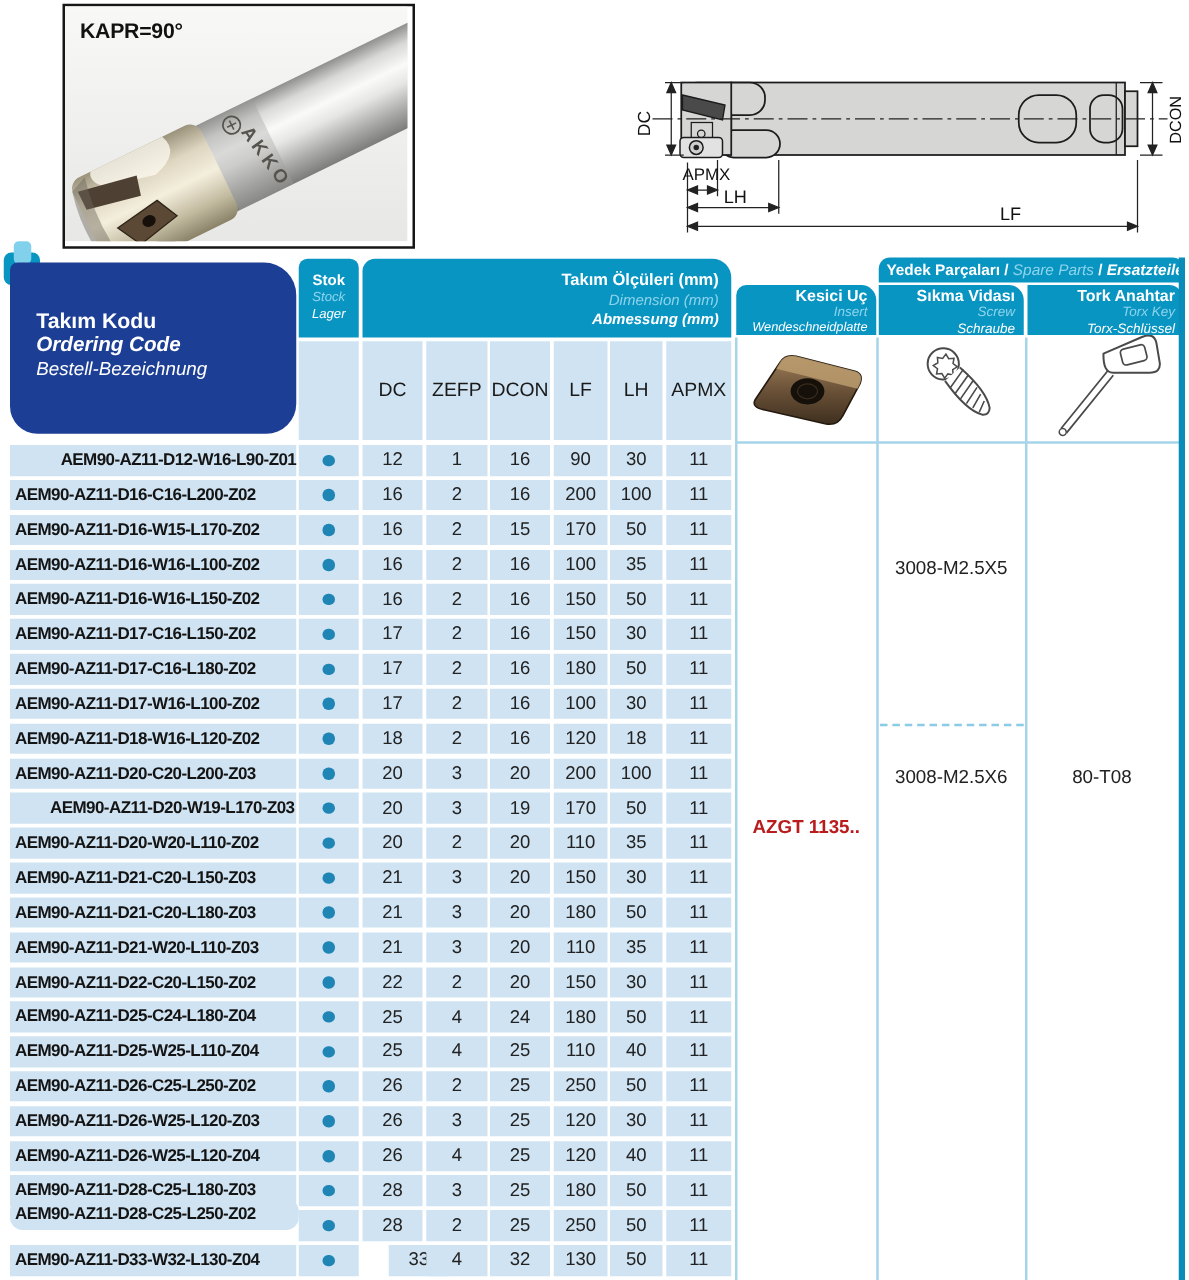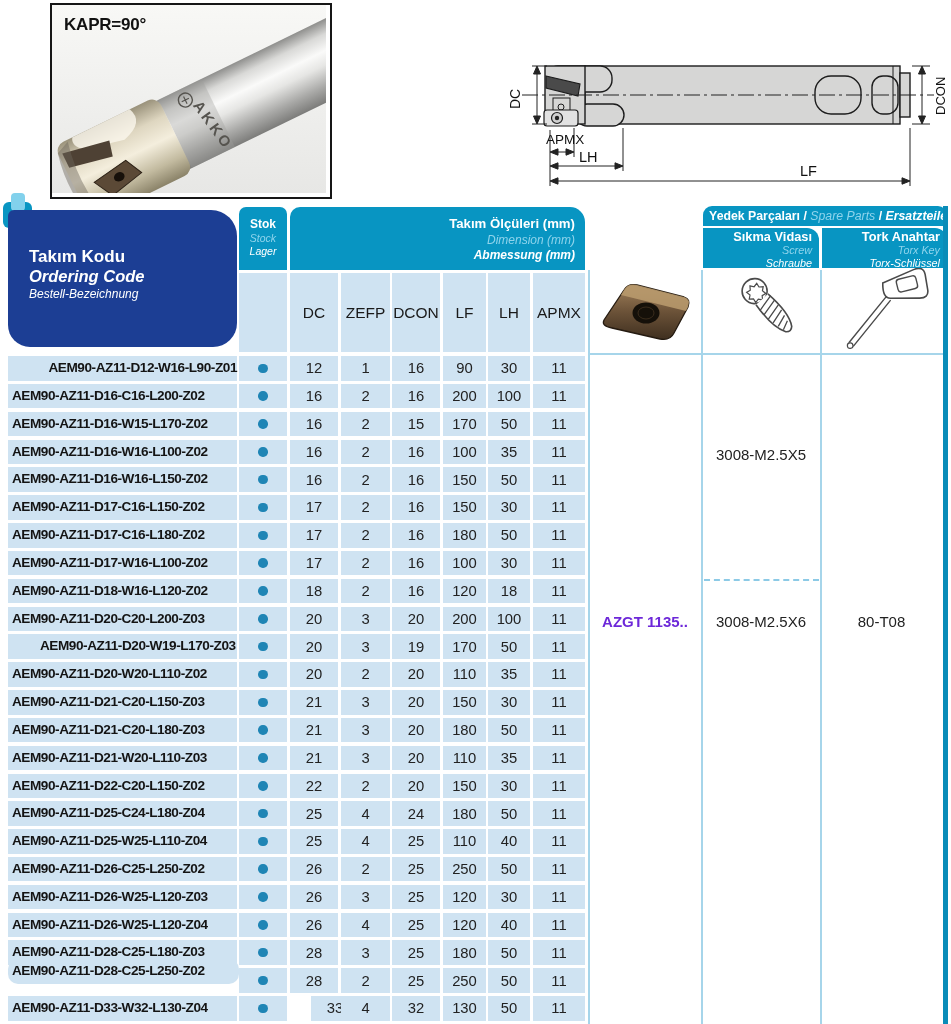--- a/index.html
+++ b/index.html
@@ -17,21 +17,21 @@
 
   
   .corner-icon{position:absolute;left:3px;top:202px;width:29px;height:26px;border-radius:6px;background:#0895c2;}
   .corner-tab{position:absolute;left:11px;top:193px;width:14px;height:18px;border-radius:4px;background:#82d1ec;}
 
   
   .navy-box{position:absolute;left:8px;top:210px;width:229px;height:137px;background:#1c3e94;
             border-radius:6px 26px 24px 22px;color:#fff;box-sizing:border-box;padding:37px 0 0 21px;}
   .navy-box .t1{font-size:17px;font-weight:bold;line-height:1.18;}
   .navy-box .t2{font-size:16.5px;font-weight:bold;font-style:italic;line-height:1.18;}
-  .navy-box .t3{font-size:12px;font-style:italic;line-height:1.18;}
+  .navy-box .t3{font-size:15px;font-style:italic;line-height:1.18;}
 
   
   .teal{position:absolute;background:#0895c2;color:#fff;box-sizing:border-box;}
   .teal .l1{font-weight:bold;}
   .teal .l2{font-style:italic;color:#8fd4ec;}
   .teal .l3{font-style:italic;}
   .stock-box{left:239px;top:207px;width:48px;height:63px;border-radius:7px 7px 0 0;
              text-align:center;padding-top:10px;}
   .stock-box .l1{font-size:12px;line-height:1.25;}
   .stock-box .l2,.stock-box .l3{font-size:10.5px;line-height:1.25;}
@@ -63,21 +63,21 @@
              line-height:24.6px;padding-left:4px;white-space:nowrap;}
   .cell-num{font-size:14.8px;color:#222;display:flex;align-items:center;justify-content:center;}
   .dot{width:9.5px;height:9.5px;border-radius:50%;background:#1f85b5;}
 
   
   .vline{position:absolute;width:2px;background:#a6d5ea;}
   .hline{position:absolute;height:2px;background:#a6d5ea;}
   .dashline{position:absolute;border-top:2px dashed #8ccae6;}
   .right-border{position:absolute;left:943px;top:206px;width:4.5px;height:818px;background:#0a8cb8;}
   .pvalue{position:absolute;font-size:15px;color:#222;text-align:center;}
-  .pvalue.bold{font-weight:bold;color:#6d28d9;}
+  .pvalue.bold{font-weight:bold;color:#b91c1c;margin-top:40px;}
   .icon-svg{position:absolute;}
 </style>
 </head>
 <body>
 
 <div id="page">
 
   <div class="photo-box">
     <svg width="274" height="188" viewBox="0 0 274 188">
       <defs>
@@ -195,20 +195,25 @@
   <div class="teal dim-box">
     <div class="l1">Takım Ölçüleri (mm)</div>
     <div class="l2">Dimension (mm)</div>
     <div class="l3">Abmessung (mm)</div>
   </div>
 
   <div class="teal spare-band">
     <span class="b1">Yedek Parçaları</span><span class="b1"> / </span><span class="b2">Spare Parts</span><span class="b1"> / </span><span class="b3">Ersatzteile</span>
   </div>
 
+  <div class="teal small-hdr insert-box">
+    <div class="l1">Kesici Uç</div>
+    <div class="l2">Insert</div>
+    <div class="l3">Wendeschneidplatte</div>
+  </div>
 
   <div class="teal small-hdr screw-box">
     <div class="l1">Sıkma Vidası</div>
     <div class="l2">Screw</div>
     <div class="l3">Schraube</div>
   </div>
 
   <div class="teal small-hdr torx-box">
     <div class="l1">Tork Anahtar</div>
     <div class="l2">Torx Key</div>

